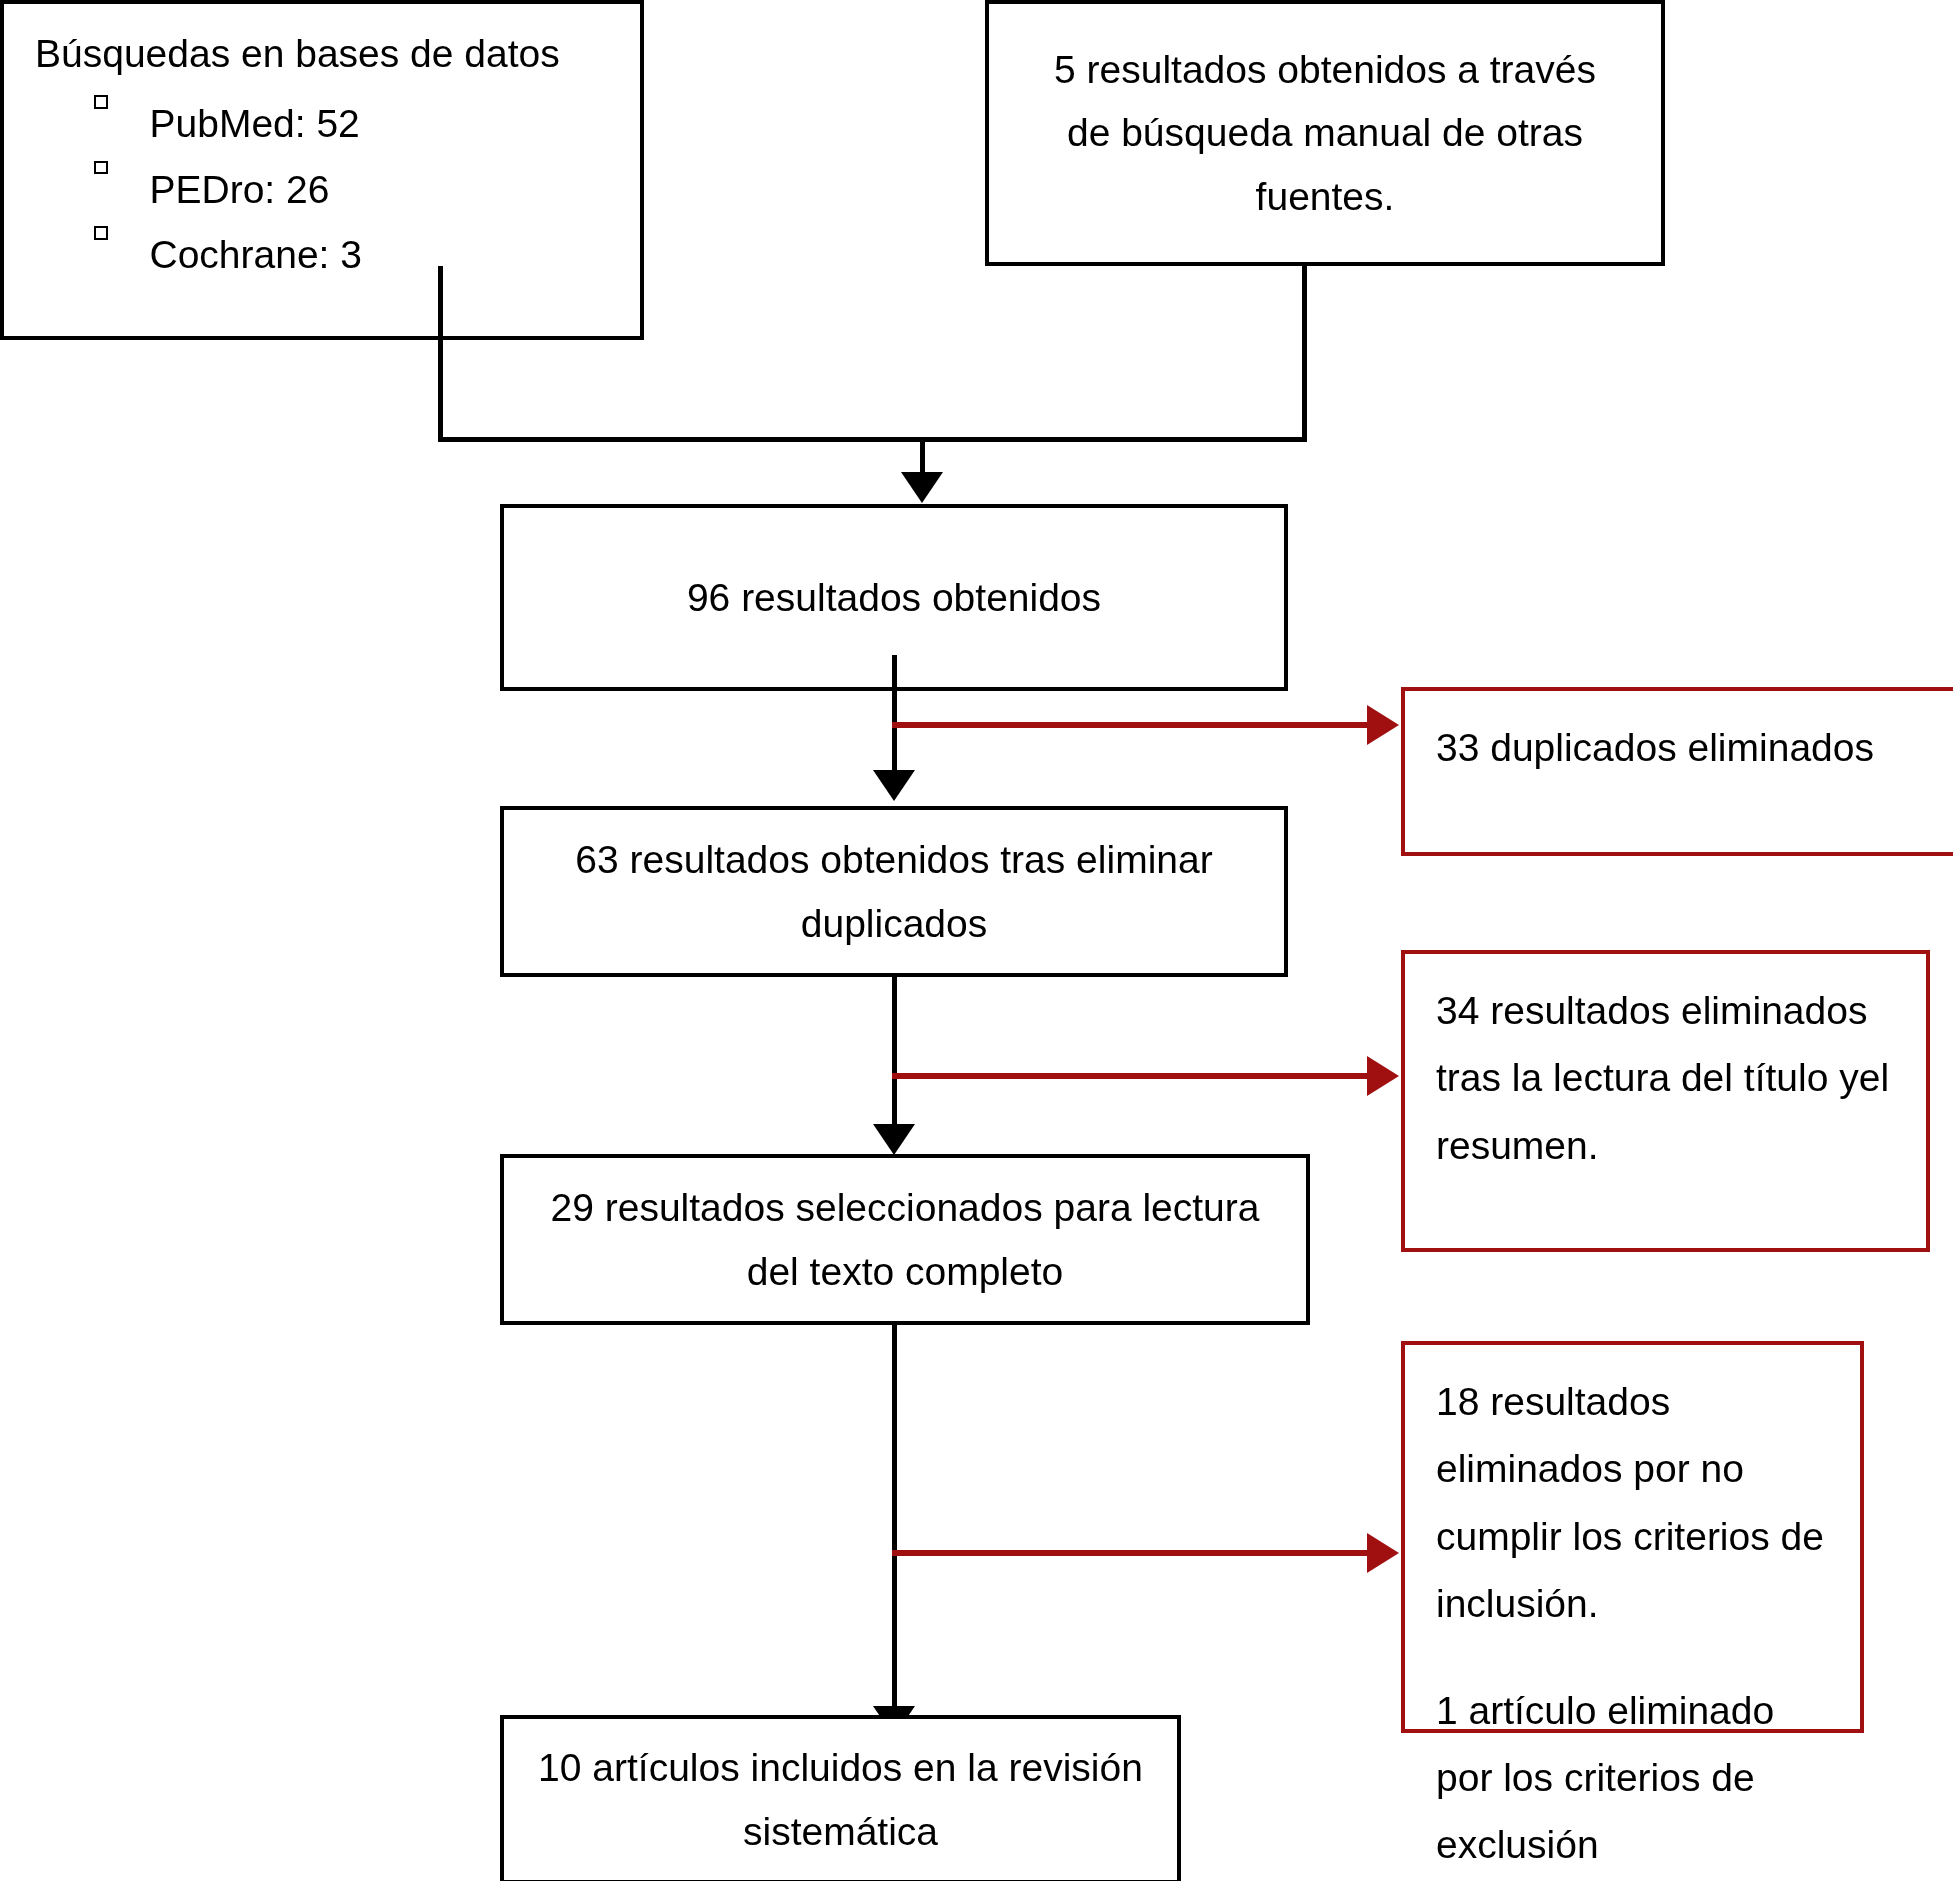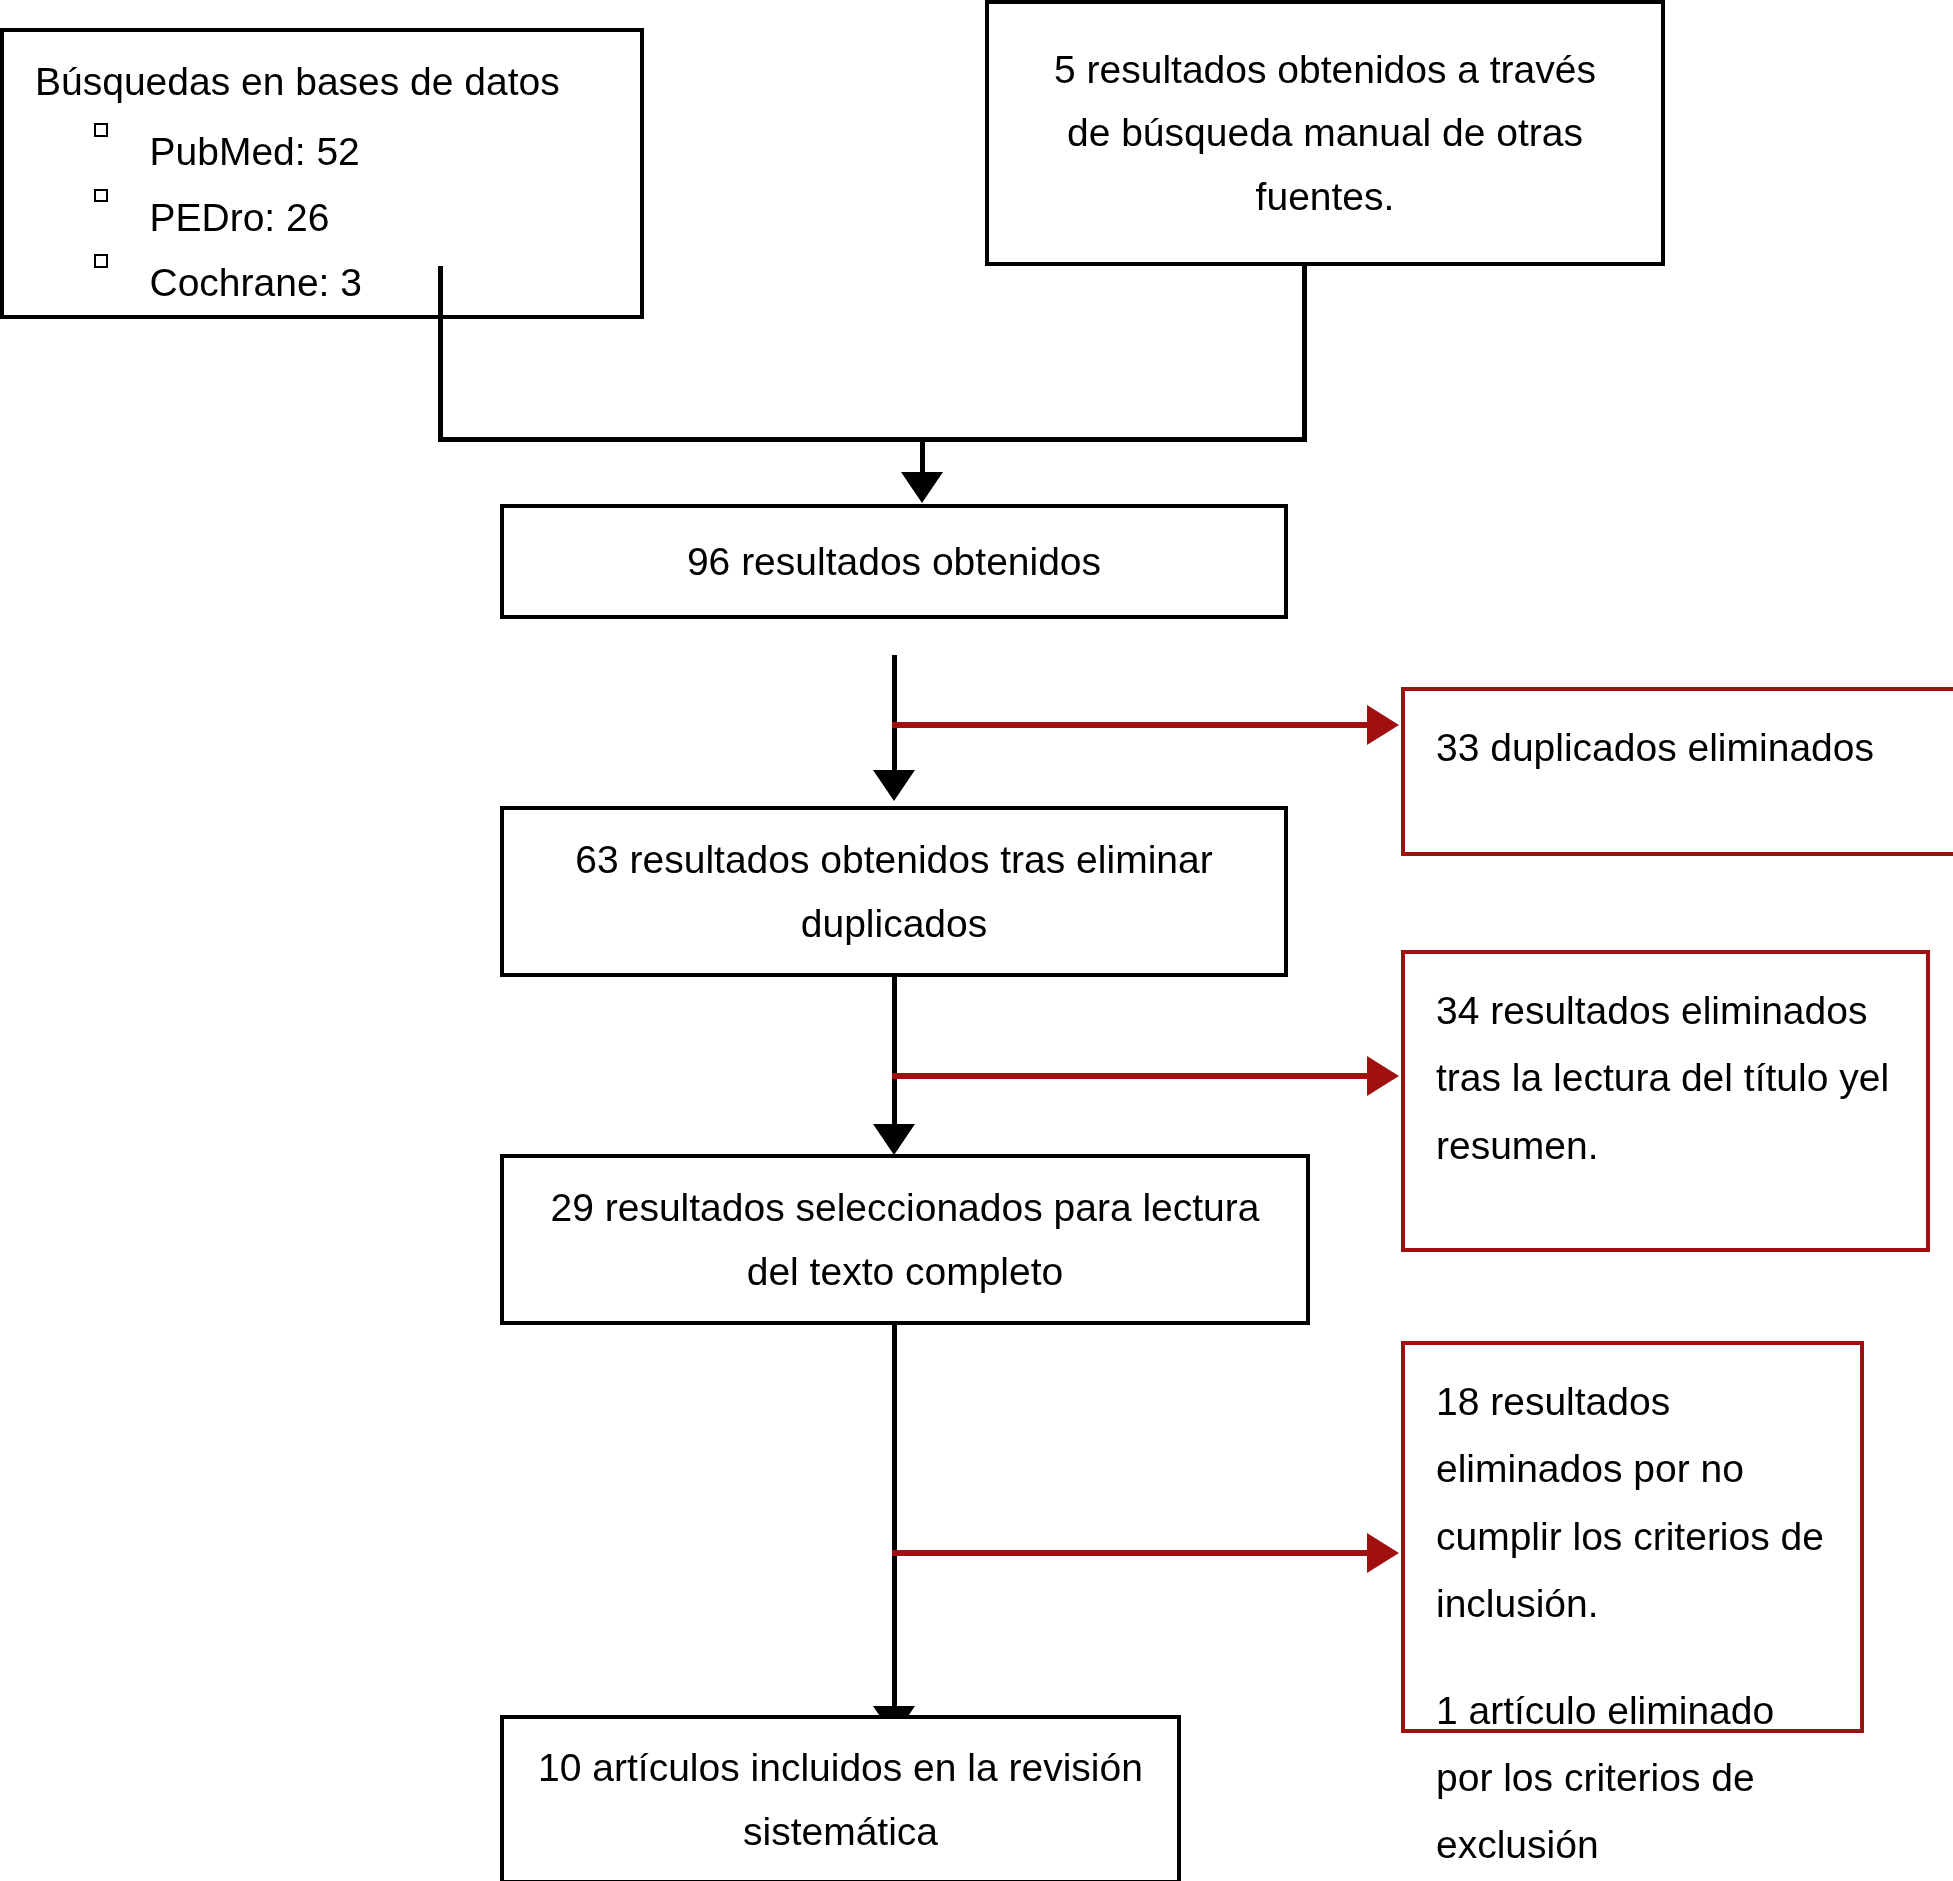--- a/index.html
+++ b/index.html
@@ -108,21 +108,21 @@
     border-top: 20px solid transparent;
     border-bottom: 20px solid transparent;
     border-left: 32px solid #A01010;
   }
 </style>
 </head>
 <body>
 
 <div id="canvas">
 
-  <div class="node left-align" style="left:0px; top:0px; width:644px; height:291px;margin-top:28px;">
+  <div class="node left-align" style="left:0px; top:0px; width:644px; height:340px;">
     <div class="node-heading">Búsquedas en bases de datos</div>
     <ul class="bullet-list">
       <li>
         <span class="bullet-marker"></span>
         <span>PubMed: 52</span>
       </li>
       <li>
         <span class="bullet-marker"></span>
         <span>PEDro: 26</span>
       </li>
@@ -136,21 +136,21 @@
   <div class="node" style="left:985px; top:0px; width:680px; height:266px; padding:0 41px;">
     <span class="txt">5 resultados obtenidos a través de búsqueda manual de otras fuentes.</span>
   </div>
 
   <div class="vline" style="left:438px; top:266px; height:173px;"></div>
   <div class="vline" style="left:1302px; top:266px; height:173px;"></div>
   <div class="hline" style="left:438px; top:437px; width:869px;"></div>
   <div class="vline" style="left:920px; top:437px; height:36px;"></div>
   <div class="arrow-down" style="left:901px; top:472px;"></div>
 
-  <div class="node" style="left:500px; top:504px; width:788px; height:115px;">
+  <div class="node" style="left:500px; top:504px; width:788px; height:187px;">
     <span class="txt">96 resultados obtenidos</span>
   </div>
 
   <div class="vline" style="left:892px; top:655px; height:126px;"></div>
   <div class="arrow-down" style="left:873px; top:770px;"></div>
 
   <div class="red-line" style="left:892px; top:722px; width:479px;"></div>
   <div class="red-arrow-right" style="left:1367px; top:705px;"></div>
 
   <div class="node red" style="left:1401px; top:687px; width:561px; height:169px;">

